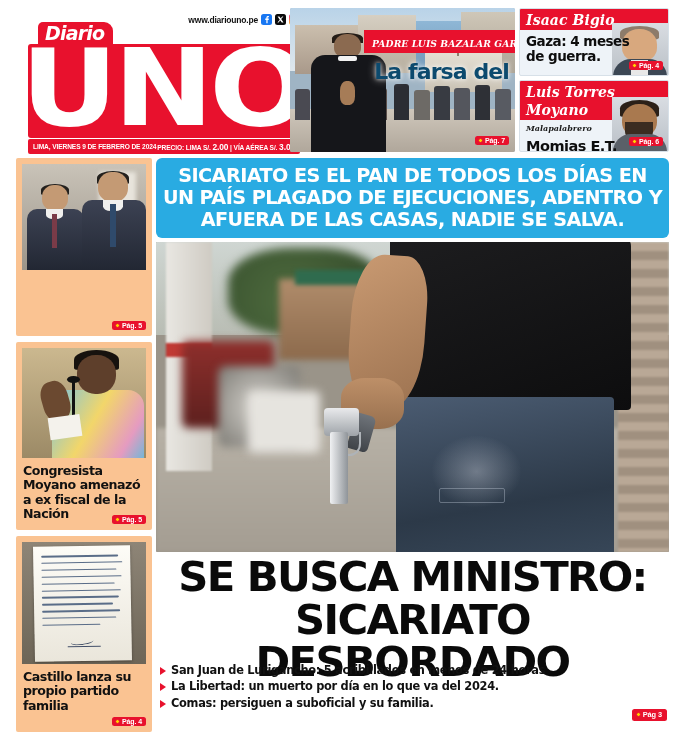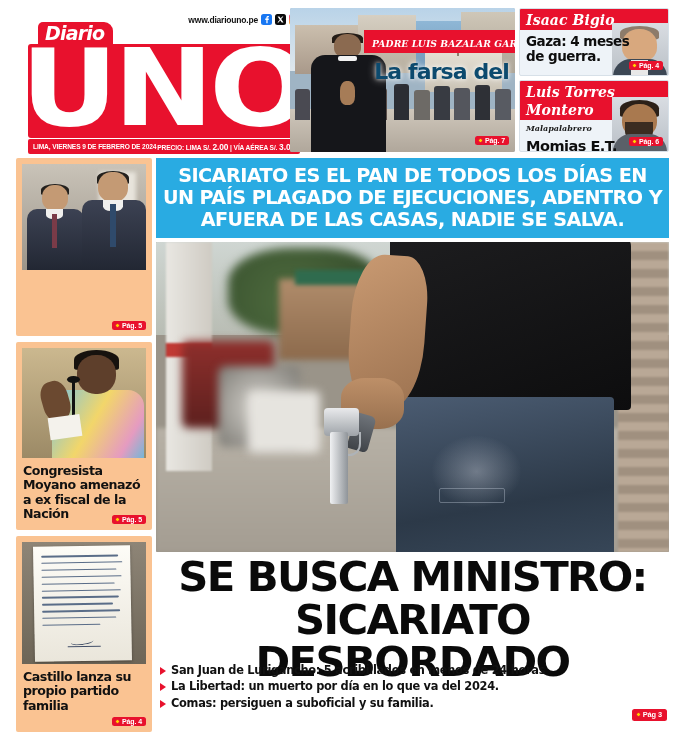--- a/index.html
+++ b/index.html
@@ -178,21 +178,21 @@
   .op2 .ph-head { background:#a9794f; }
   .op2 .ph-hair { background:#2b2018; height:30%; border-radius:50% 50% 10% 10%; }
   .op2 .ph-beard { position:absolute; left:24%; top:44%; width:50%; height:34%;
     background:#3a2c21; border-radius:0 0 48% 48%; }
   .op2 .ph-body { background:#5a6068; }
   .op-pag { position: absolute; right: 5px; bottom: 3px; z-index: 3; }
 
   
   .banner {
     position: absolute; left: 156px; top: 158px; width: 513px; height: 80px;
-    background: #29abe2; border-radius: 0;
+    background: #29abe2; border-radius: 6px;
     display: flex; align-items: center; justify-content: center;
   }
   .banner p {
     font-family: "DejaVu Sans", sans-serif; font-weight: bold;
     font-size: 19.2px; color: #ffffff; text-align: center;
     line-height: 1.16; letter-spacing: -0.55px; padding: 0 6px;
   }
 
   
   .main-photo {
@@ -464,21 +464,21 @@
     <div class="op-pag">
       <span class="pag-badge">
         <span class="dot"></span>
         <span class="txt">Pág. 4</span>
       </span>
     </div>
   </div>
 
   <div class="op-panel op2">
     <div class="op-bar">
-      <span>Luis Torres Montero</span>
+      <span>Luis Torres Moyano</span>
     </div>
     <div class="op-sub">Malapalabrero</div>
     <div class="op-portrait">
       <div class="ph-bg"></div>
         <div class="ph-hair"></div>
         <div class="ph-head"></div>
       <div class="ph-beard"></div>
         <div class="ph-body"></div>
     </div>
     <div class="op-title">

